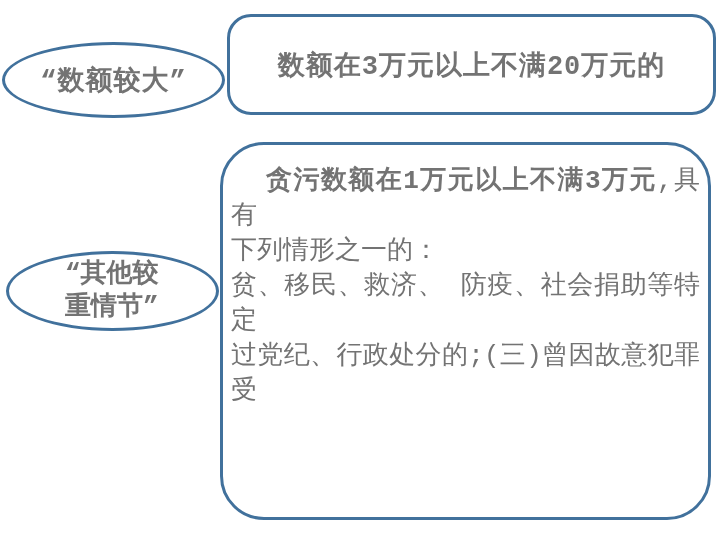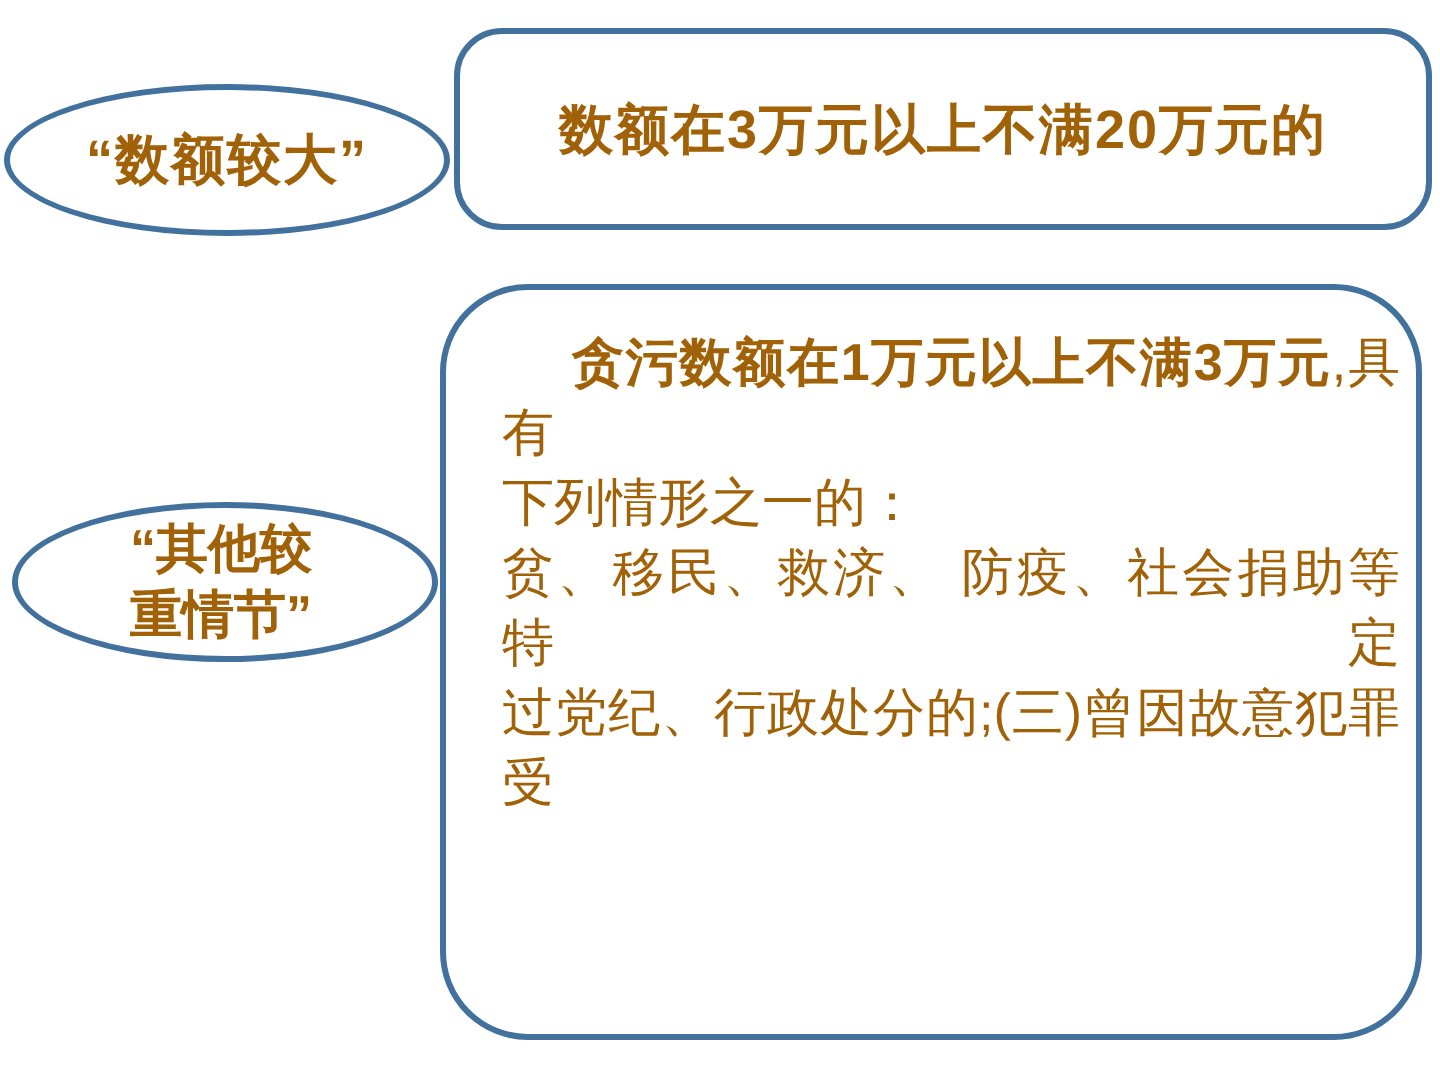--- a/index.html
+++ b/index.html
@@ -1,22 +1,22 @@
 <!DOCTYPE html>
 <html><head>
 <meta charset="utf-8">
 <style>
   html,body{margin:0;padding:0;background:#ffffff;}
   .slide{
     position:relative;
     width:720px;height:540px;
     background:#ffffff;
     overflow:hidden;
-    font-family:Liberation Sans, sans-serif;
-    color:#a16207;
+    font-family:Liberation Mono, monospace;
+    color:#737373;
   }
   .shape{
     position:absolute;
     box-sizing:border-box;
     background:#ffffff;
     border:3px solid #41719C;
   }
   .ellipse{border-radius:50%;}
   .rounded-sm{border-radius:24px;}
   .rounded-lg{border-radius:44px;}
@@ -36,21 +36,21 @@
     position:absolute;
     left:36px;top:50%;
     transform:translateY(-50%);
     font-weight:bold;
     font-size:26px;
     line-height:33px;
     white-space:nowrap;
   }
   .callout2-text .l2{margin-left:20px;}
   .bigbox{
-    padding:19px 8px 0 28px;
+    padding:19px 8px 0 8px;
     font-size:26px;
     line-height:35px;
   }
   .bigbox .tline{
     white-space:nowrap;
   }
   .bigbox .fill{
     white-space:normal;
     text-align:justify;
     -moz-text-align-last:justify;

